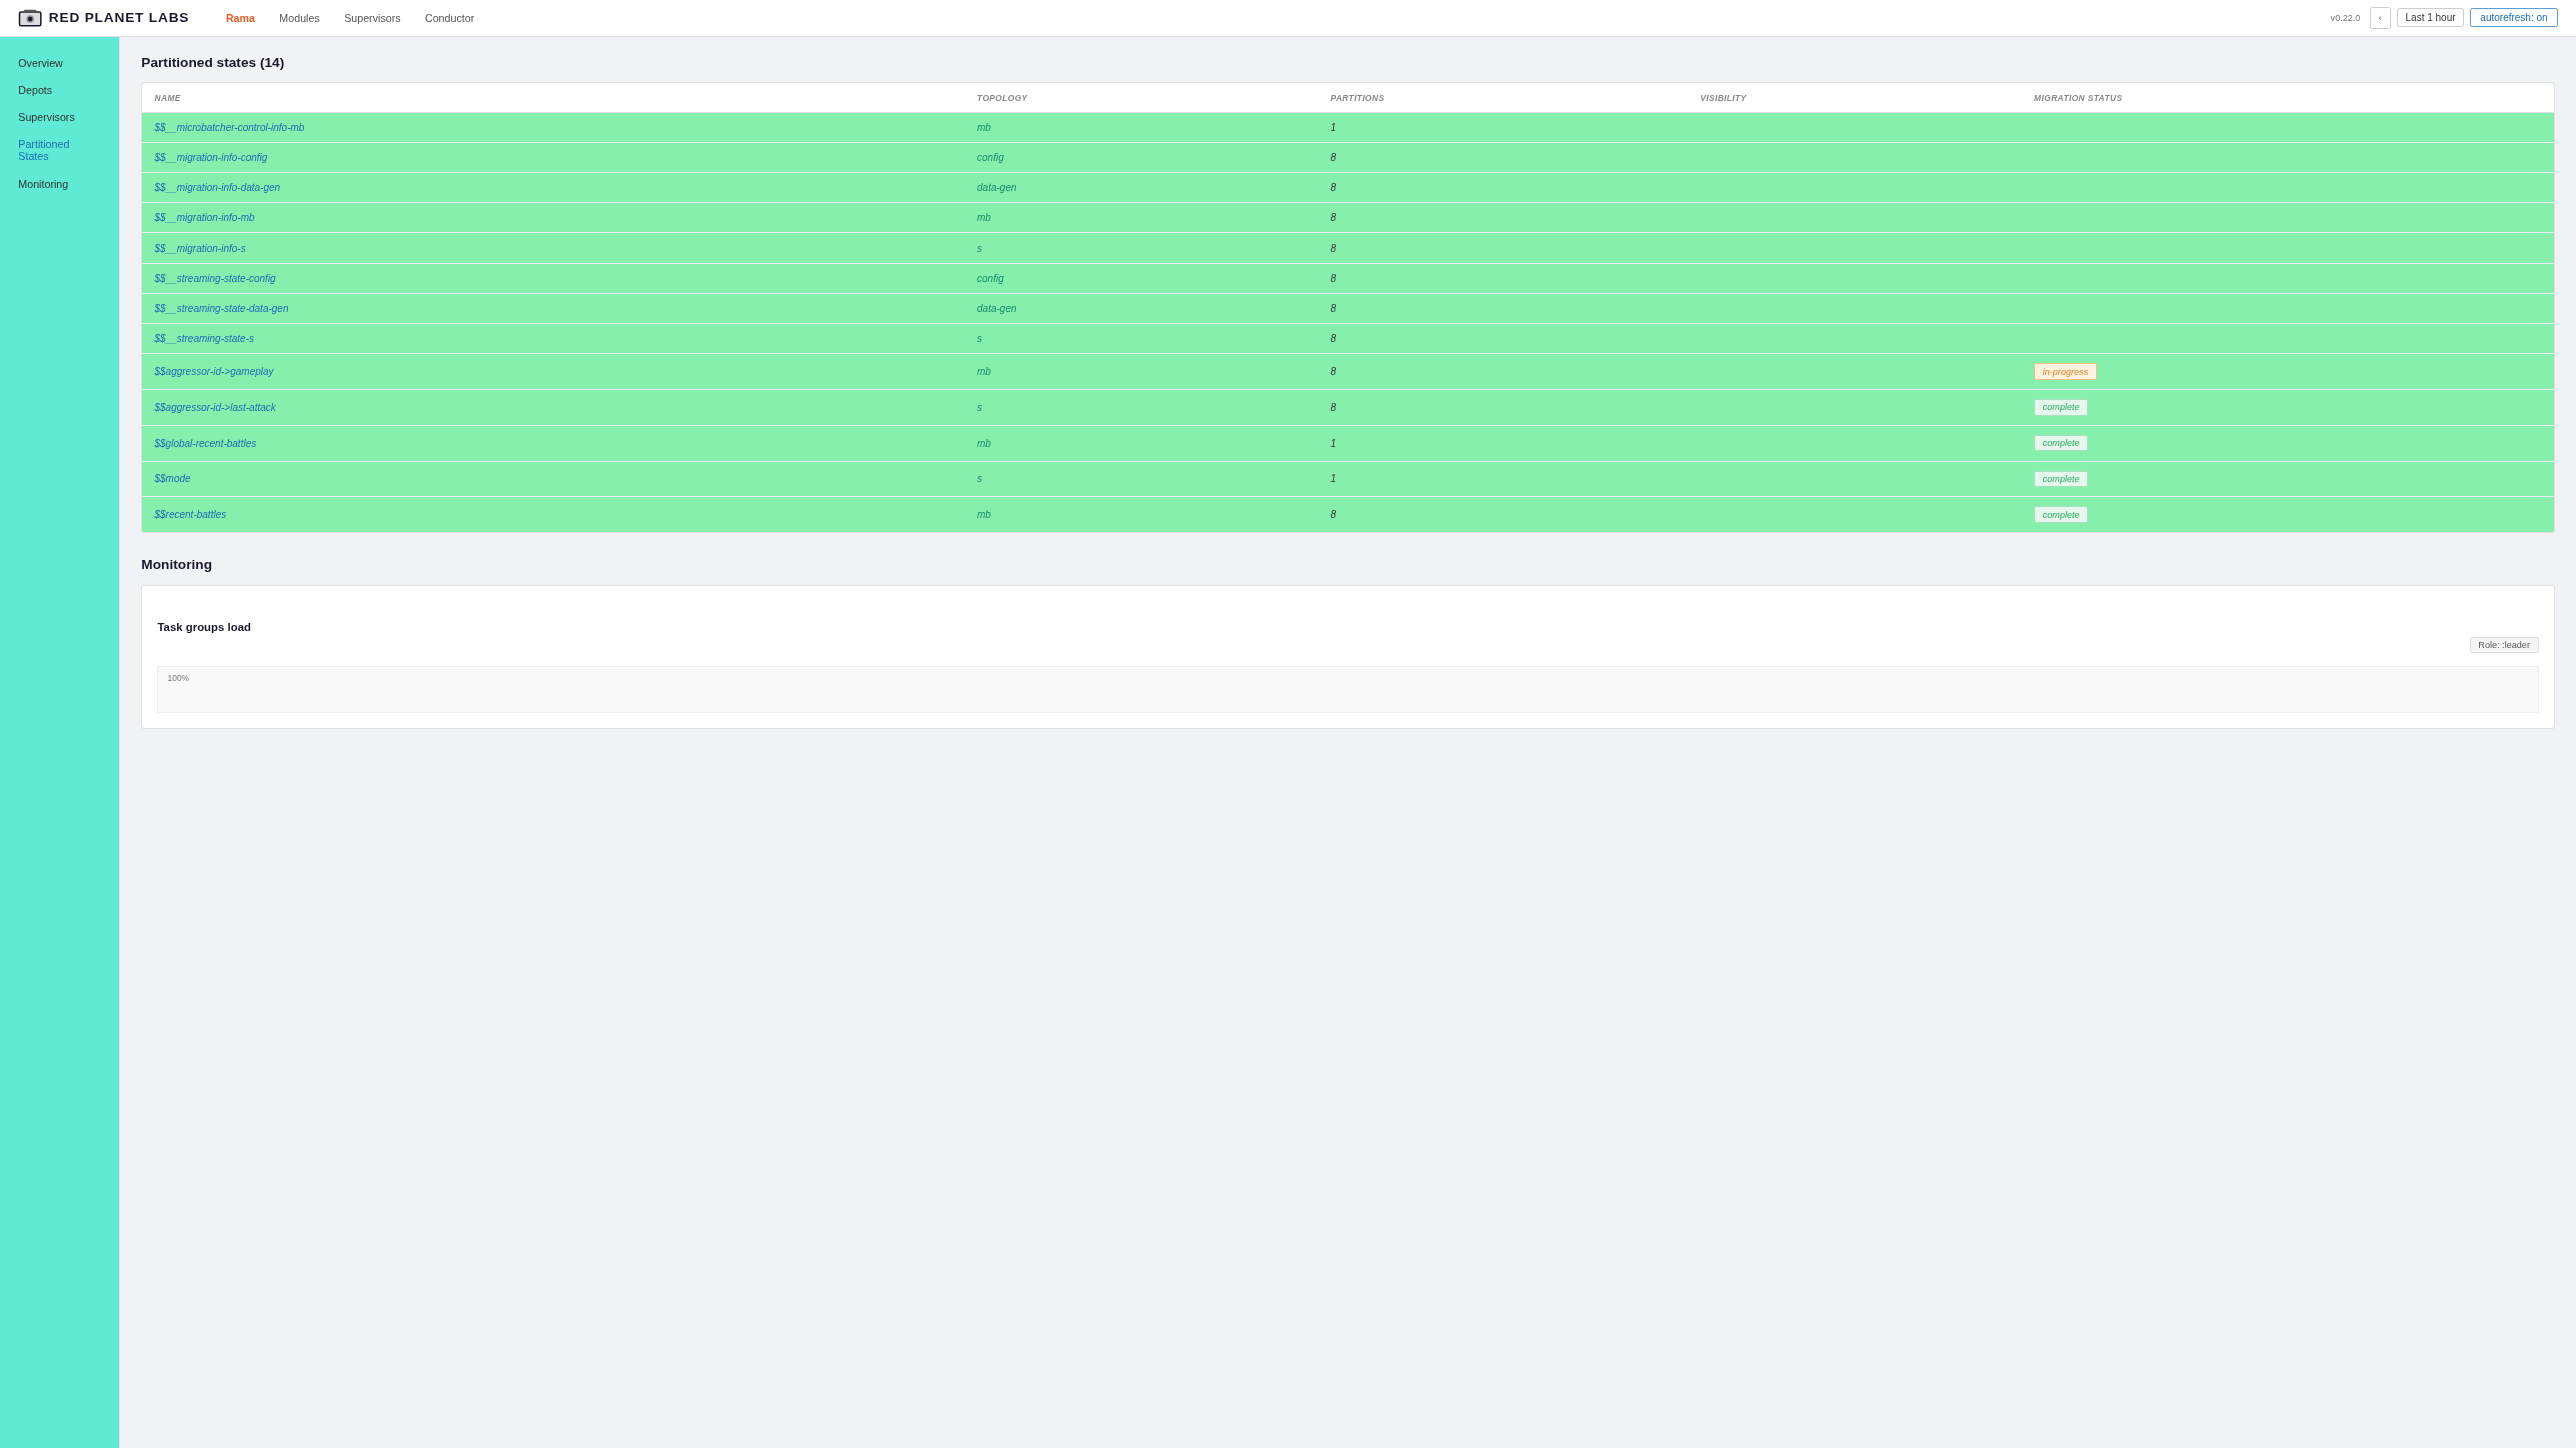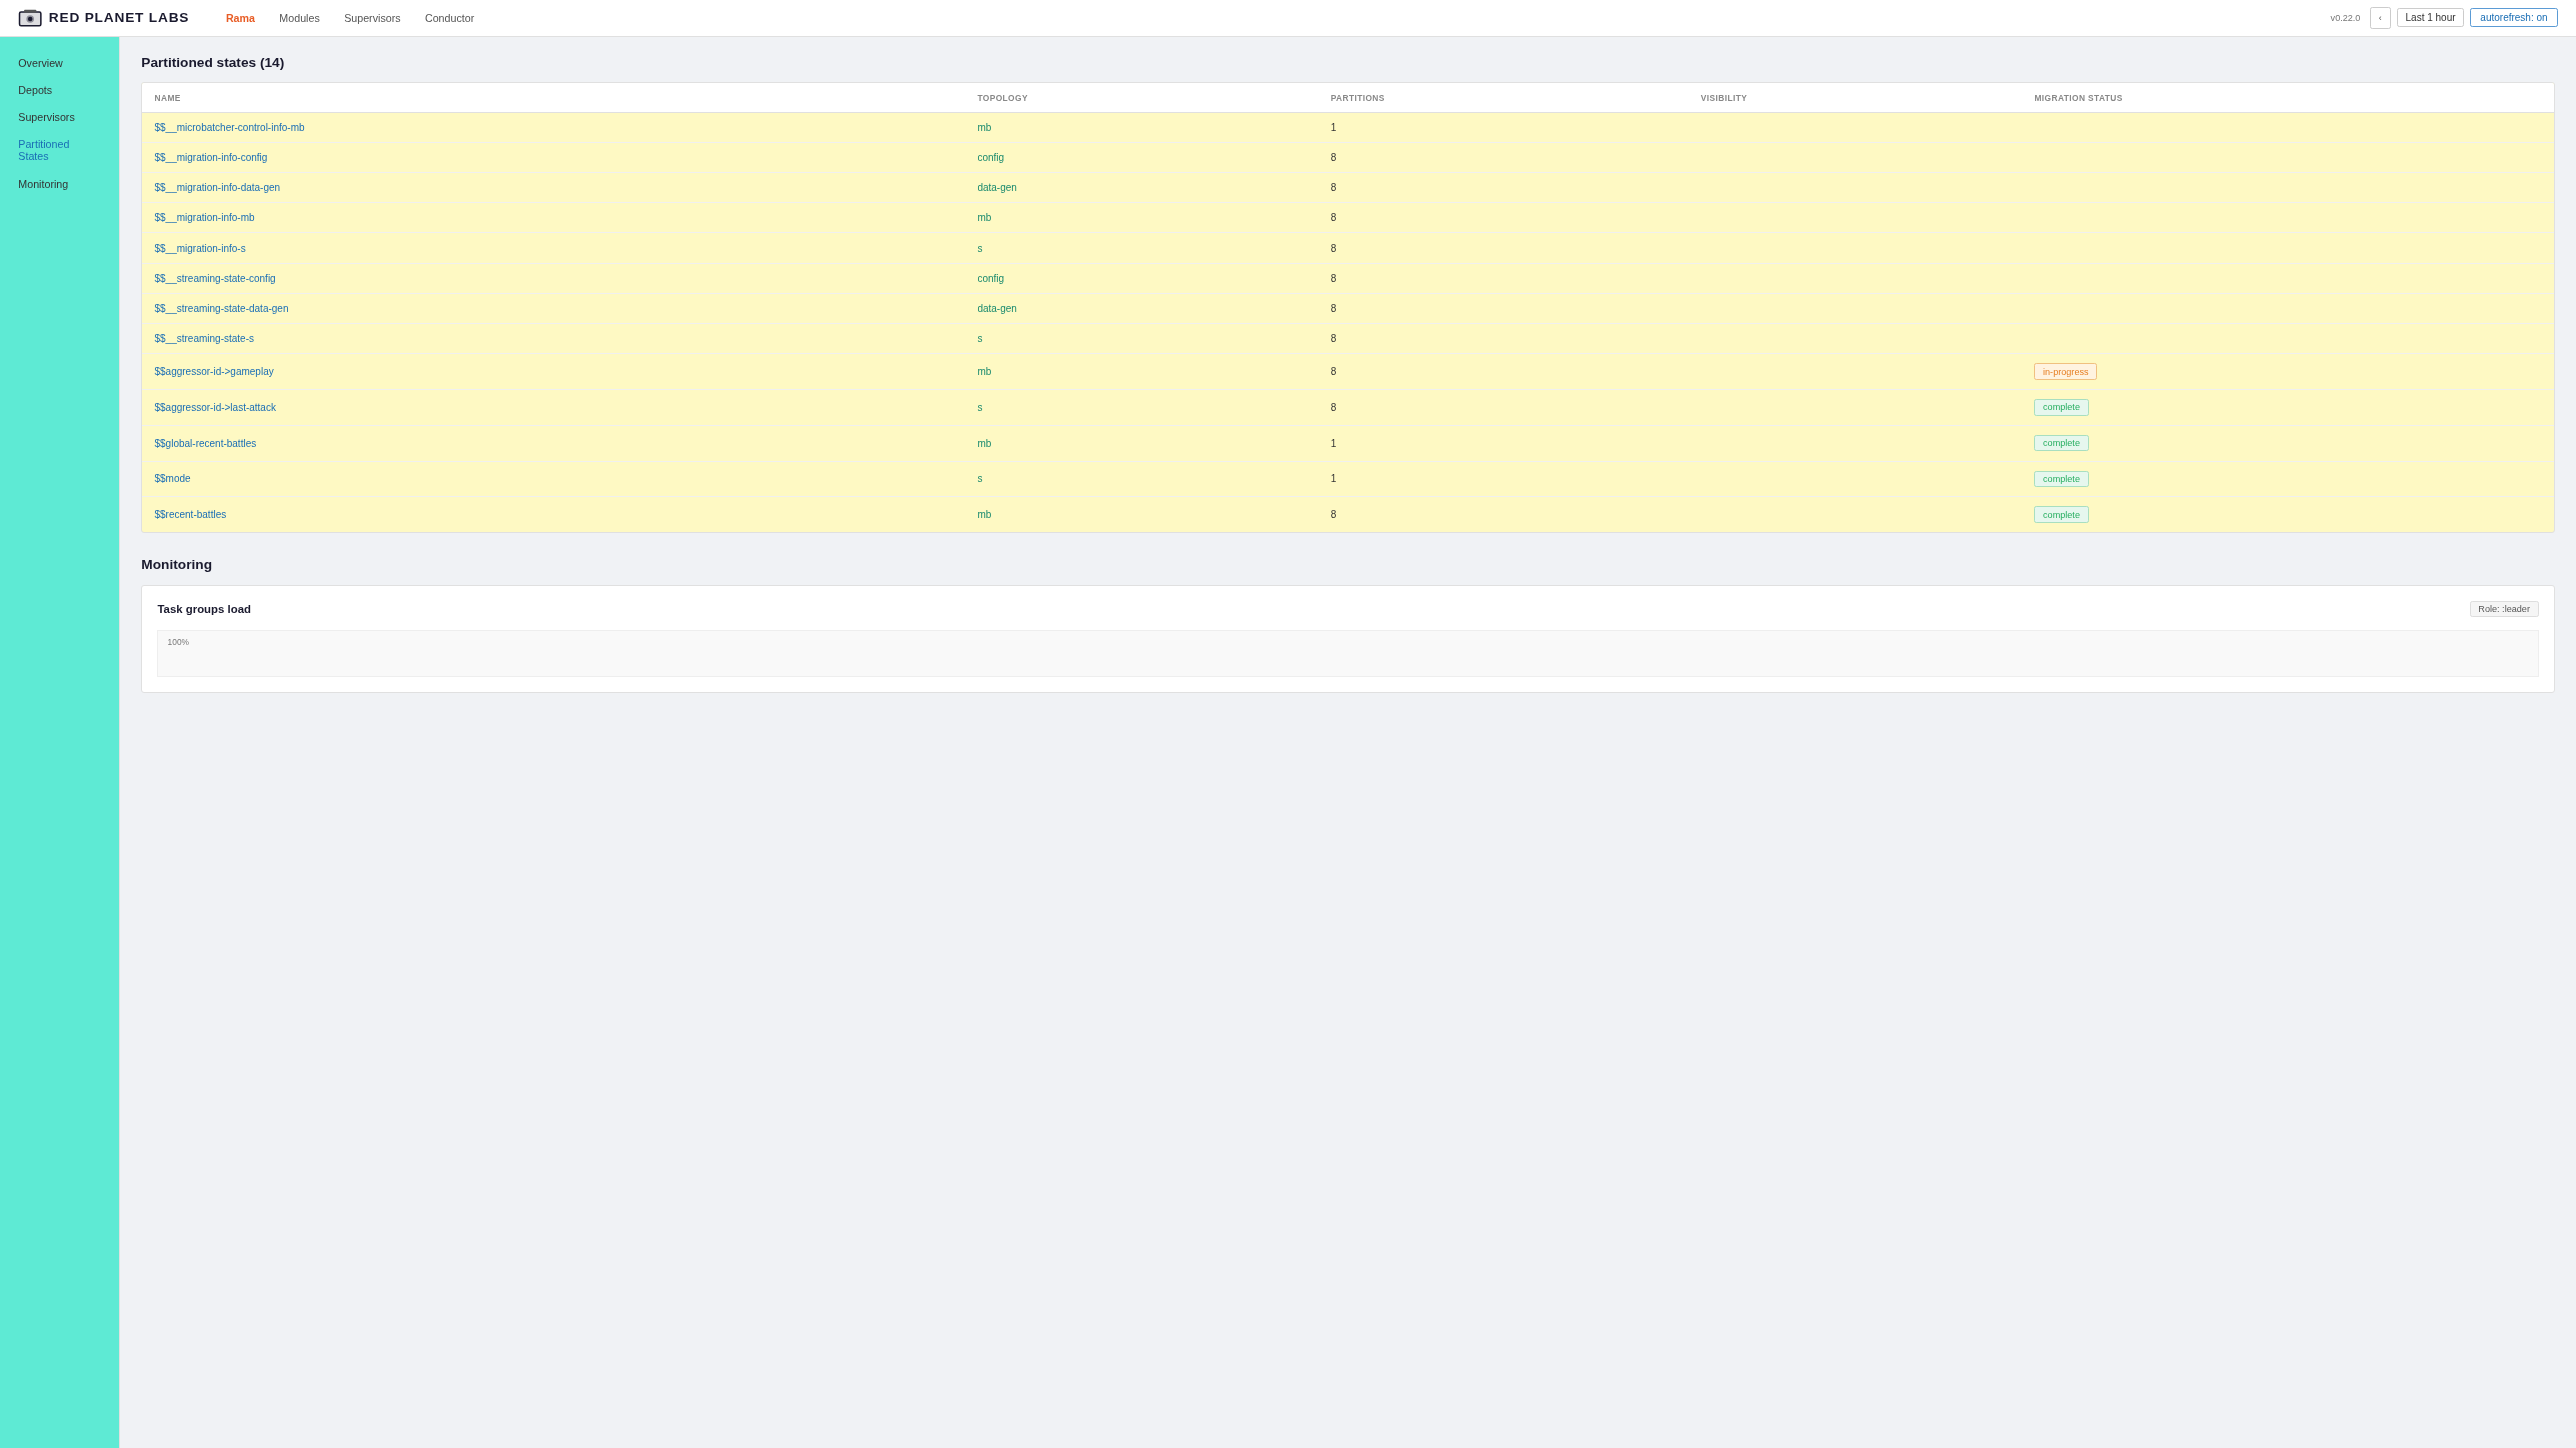--- a/index.html
+++ b/index.html
@@ -135,25 +135,26 @@
     
     .section-title {
       font-size: 13.7px;
       font-weight: 600;
       color: #1a1a2e;
       margin-bottom: 12.2px;
     }
 
     
     .table-card {
-      background: #fef9c3;
+      background: #86efac;
       border-radius: 3px;
       border: 0.8px solid #e0e0e0;
       overflow: hidden;
       margin-bottom: 24.4px;
+      font-style: italic;
     }
 
     .table {
       width: 100%;
       border-collapse: collapse;
     }
 
     .table thead tr {
       background: #fff;
       border-bottom: 0.8px solid #e0e0e0;
@@ -234,20 +235,21 @@
       font-weight: 600;
       color: #1a1a2e;
     }
     .role-badge {
       background: #f5f5f5;
       border: 0.8px solid #ddd;
       padding: 2.3px 7.6px;
       font-size: 9.1px;
       color: #555;
       border-radius: 2.3px;
+      margin-top: 36px;
     }
     .chart-placeholder {
       background: #f9f9f9;
       border: 0.8px solid #eee;
       height: 47px;
       display: flex;
       align-items: flex-start;
       padding: 6.1px 9.1px;
       font-size: 9.1px;
       color: #888;

